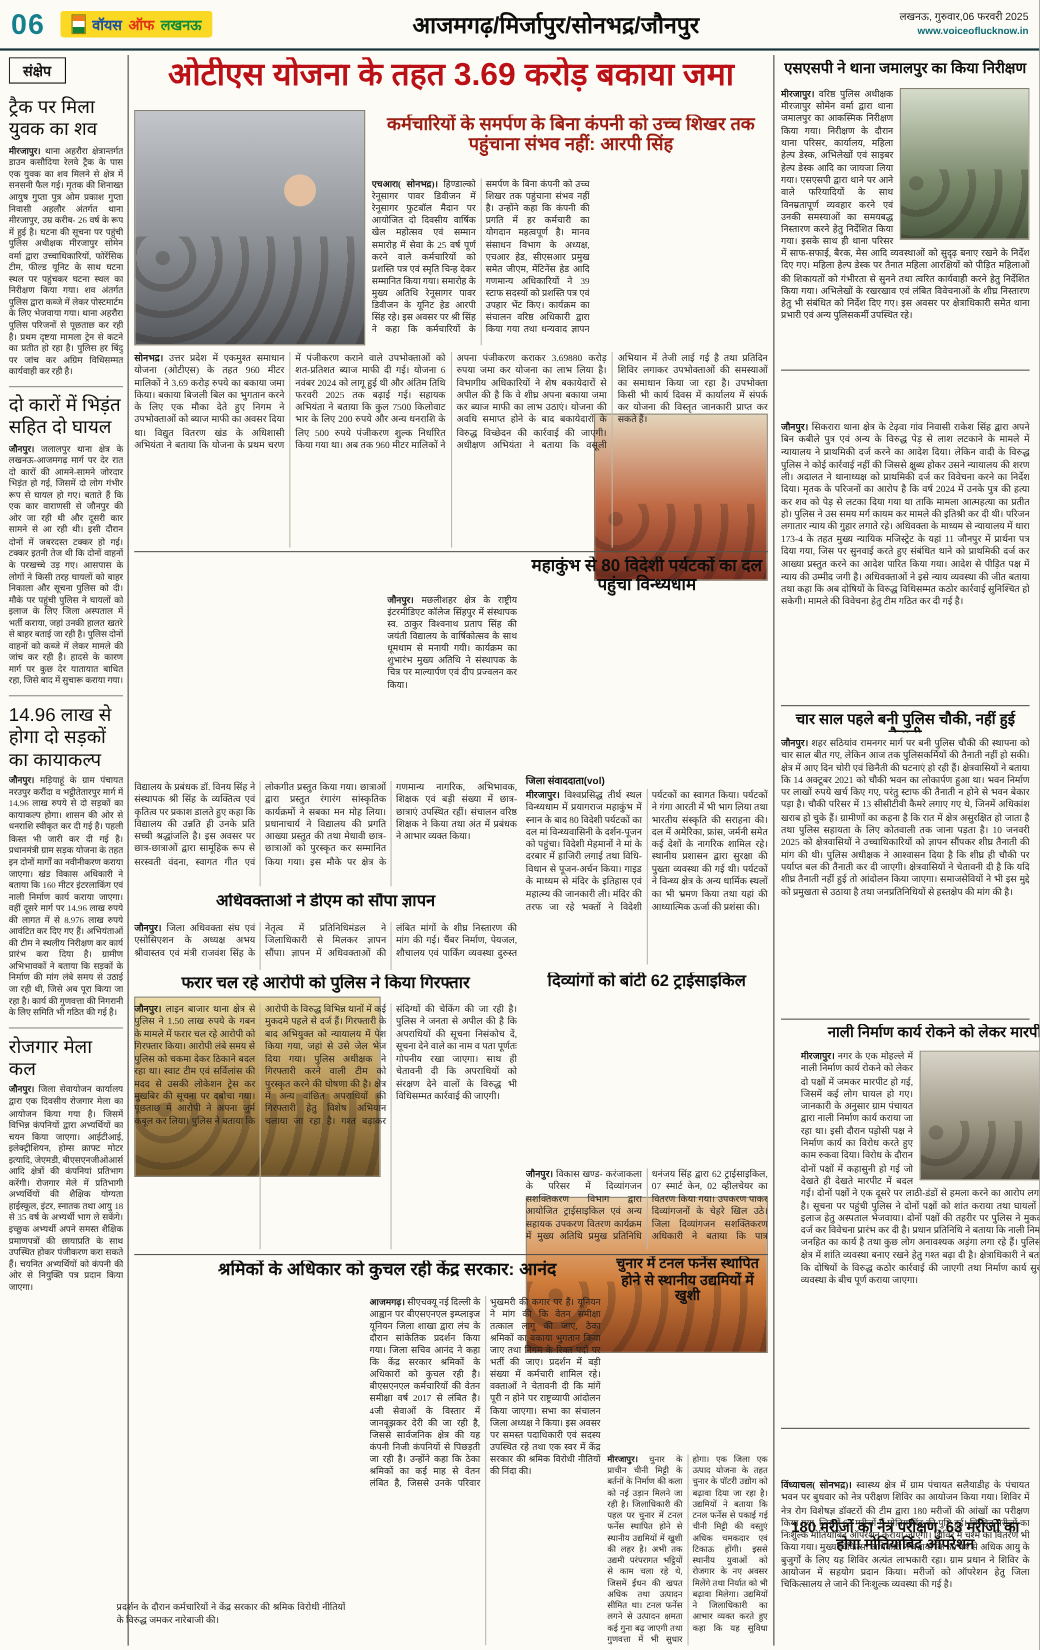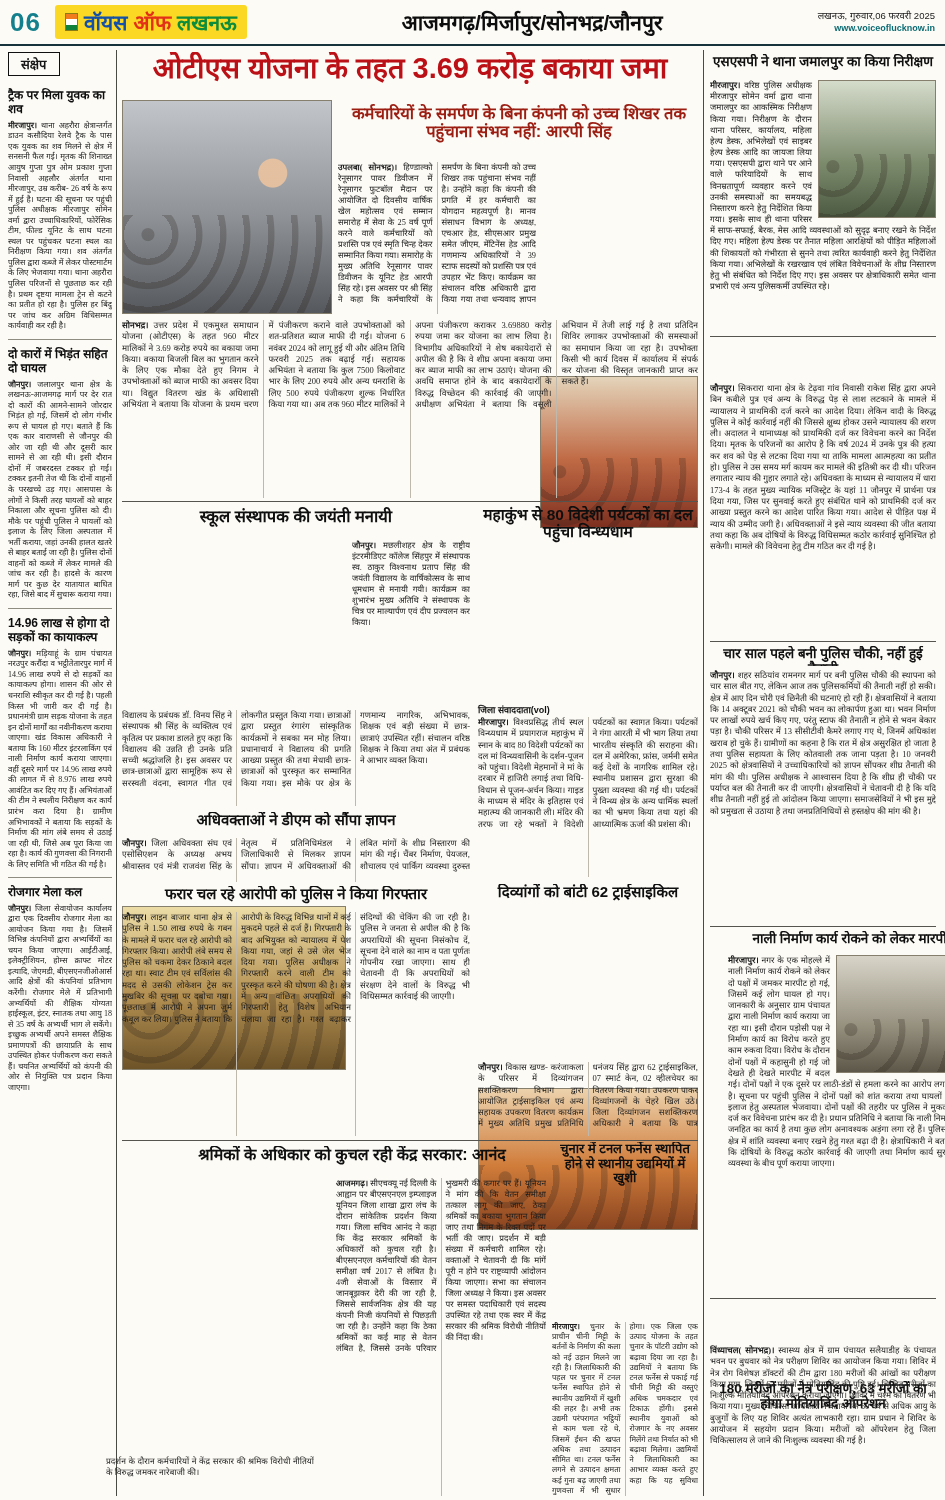--- a/index.html
+++ b/index.html
@@ -14,30 +14,30 @@
   .cols-2{column-count:2;column-gap:9px;column-rule:1px solid #beb9ac}
   .cols-3{column-count:3;column-gap:9px;column-rule:1px solid #beb9ac}
   .cols-4{column-count:4;column-gap:10px;column-rule:1px solid #beb9ac}
   .vrule{background:#4a4a44;width:1px}
   .hrule{background:#55544e;height:1px}
   
   .hdr{left:0;top:0;width:945px;height:46px;border-bottom:2px solid #16323a;display:flex;align-items:center;padding:12px 10px;gap:14px}
   .pageno{font-size:26px;font-weight:bold;color:#15808d;letter-spacing:1px}
   .mast{display:flex;align-items:center;gap:6px;background:#fbd823;padding:3px 10px;border-radius:3px}
   .mast .w1{color:#1550a8}.mast .w2{color:#e33119}.mast .w3{color:#0d8c3c}
-  .mast span{font-weight:bold;font-size:21px}
+  .mast span{font-weight:bold;font-size:13px}
   .flag{width:13px;height:18px;border:1px solid #8a7c12;background:linear-gradient(180deg,#f07c1e 0 33%,#ffffff 33% 66%,#12813b 66% 100%)}
   .regions{flex:1;text-align:center;font-size:21px;font-weight:bold;color:#0d0d0d}
   .hdr-right{text-align:right;line-height:1.4}
   .hdr-date{font-size:9.5px;color:#222}
   .hdr-site{font-size:9px;color:#0c6c74;font-weight:bold}
   
   .sidebar{left:8px;top:52px;width:104px;height:1444px;overflow:hidden}
   .brieflabel{display:inline-block;border:1.5px solid #101010;padding:2px 12px;font-weight:bold;font-size:13px;margin-bottom:6px}
-  .brief-title{font-weight:bold;font-size:12px;line-height:1.2;margin:6px 0 4px;color:#0e0e0e}
+  .brief-title{font-weight:normal;font-size:17px;line-height:1.2;margin:6px 0 4px;color:#0e0e0e}
   .brief-body{font-size:8px;line-height:1.32;text-align:justify;color:#1d1d1d}
   .brief-sep{border-bottom:1px solid #8f8c82;margin:7px 0}
   
   .photo{position:relative;overflow:hidden;border:1px solid #877f6e}
   .photo::after{content:"";position:absolute;left:0;right:0;bottom:0;height:46%;
       background:repeating-radial-gradient(circle at 12% 20%, rgba(38,28,22,.55) 0 6px, transparent 7px 24px);opacity:.45}
   .ph-lead{background:radial-gradient(circle at 72% 34%,rgba(235,195,160,.9) 0 14px,transparent 15px),linear-gradient(180deg,#c2c6ca 0%,#8e9296 55%,#55585c 100%)}
   .ph-speech{background:linear-gradient(180deg,#e4d4ba 0%,#c06a45 55%,#7e3020 100%)}
   .ph-sspi{background:linear-gradient(180deg,#d5dccb 0%,#7d8b6d 60%,#4c5a42 100%)}
   .ph-school{background:linear-gradient(180deg,#ecdca6 0%,#b38f51 55%,#6d5328 100%)}
@@ -99,31 +99,30 @@
         <span>जिला सेवायोजन कार्यालय द्वारा एक दिवसीय रोजगार मेला का आयोजन किया गया है। जिसमें विभिन्न कंपनियों द्वारा अभ्यर्थियों का चयन किया जाएगा। आईटीआई, इलेक्ट्रीशियन, होम्स क्राफ्ट मोटर इत्यादि, जेएमडी, बीएसएनजीओआर्स आदि क्षेत्रों की कंपनियां प्रतिभाग करेंगी। रोजगार मेले में प्रतिभागी अभ्यर्थियों की शैक्षिक योग्यता हाईस्कूल, इंटर, स्नातक तथा आयु 18 से 35 वर्ष के अभ्यर्थी भाग ले सकेंगे। इच्छुक अभ्यर्थी अपने समस्त शैक्षिक प्रमाणपत्रों की छायाप्रति के साथ उपस्थित होकर पंजीकरण करा सकते हैं। चयनित अभ्यर्थियों को कंपनी की ओर से नियुक्ति पत्र प्रदान किया जाएगा।</span></p>
     </div>
   </aside>
 
   <h1 class="abs headline sans" style="left:122px;top:52px;width:576px;height:42px;font-size:29px;color:#bb1016">ओटीएस योजना के तहत 3.69 करोड़ बकाया जमा</h1>
 
   <div class="abs photo ph-lead" style="left:122px;top:100px;width:210px;height:214px"></div>
 
   <h2 class="abs headline sans" style="left:338px;top:104px;width:362px;height:54px;font-size:16.5px;color:#9c1d12">कर्मचारियों के समर्पण के बिना कंपनी को उच्च शिखर तक पहुंचाना संभव नहीं: आरपी सिंह</h2>
 
-  <p class="abs body-text cols-2" style="left:338px;top:162px;width:198px;height:152px;font-size:8.3px"><b class="dl">उपलबा( सोनभद्र)।</b>
+  <p class="abs body-text cols-2" style="left:338px;top:162px;width:198px;height:152px;font-size:8.3px"><b class="dl">एचआरा( सोनभद्र)।</b>
      <span>हिण्डाल्को रेनूसागर पावर डिवीजन में रेनूसागर फुटबॉल मैदान पर आयोजित दो दिवसीय वार्षिक खेल महोत्सव एवं सम्मान समारोह में सेवा के 25 वर्ष पूर्ण करने वाले कर्मचारियों को प्रशस्ति पत्र एवं स्मृति चिन्ह देकर सम्मानित किया गया। समारोह के मुख्य अतिथि रेनूसागर पावर डिवीजन के यूनिट हेड आरपी सिंह रहे। इस अवसर पर श्री सिंह ने कहा कि कर्मचारियों के समर्पण के बिना कंपनी को उच्च शिखर तक पहुंचाना संभव नहीं है। उन्होंने कहा कि कंपनी की प्रगति में हर कर्मचारी का योगदान महत्वपूर्ण है। मानव संसाधन विभाग के अध्यक्ष, एचआर हेड, सीएसआर प्रमुख समेत जीएम, मेंटिनेंस हेड आदि गणमान्य अधिकारियों ने 39 स्टाफ सदस्यों को प्रशस्ति पत्र एवं उपहार भेंट किए। कार्यक्रम का संचालन वरिष्ठ अधिकारी द्वारा किया गया तथा धन्यवाद ज्ञापन प्रबंधन की ओर से किया गया। इस अवसर पर बड़ी संख्या में कर्मचारी एवं उनके परिजन उपस्थित रहे।</span></p>
 
   <div class="abs photo ph-speech" style="left:540px;top:162px;width:158px;height:152px"></div>
 
   <p class="abs body-text cols-4" style="left:122px;top:320px;width:576px;height:178px"><b class="dl">सोनभद्र।</b>
      <span>उत्तर प्रदेश में एकमुश्त समाधान योजना (ओटीएस) के तहत 960 मीटर मालिकों ने 3.69 करोड़ रुपये का बकाया जमा किया। बकाया बिजली बिल का भुगतान करने के लिए एक मौका देते हुए निगम ने उपभोक्ताओं को ब्याज माफी का अवसर दिया था। विद्युत वितरण खंड के अधिशासी अभियंता ने बताया कि योजना के प्रथम चरण में पंजीकरण कराने वाले उपभोक्ताओं को शत-प्रतिशत ब्याज माफी दी गई। योजना 6 नवंबर 2024 को लागू हुई थी और अंतिम तिथि फरवरी 2025 तक बढ़ाई गई। सहायक अभियंता ने बताया कि कुल 7500 किलोवाट भार के लिए 200 रुपये और अन्य धनराशि के लिए 500 रुपये पंजीकरण शुल्क निर्धारित किया गया था। अब तक 960 मीटर मालिकों ने अपना पंजीकरण कराकर 3.69880 करोड़ रुपया जमा कर योजना का लाभ लिया है। विभागीय अधिकारियों ने शेष बकायेदारों से अपील की है कि वे शीघ्र अपना बकाया जमा कर ब्याज माफी का लाभ उठाएं। योजना की अवधि समाप्त होने के बाद बकायेदारों के विरुद्ध विच्छेदन की कार्रवाई की जाएगी। अधीक्षण अभियंता ने बताया कि वसूली अभियान में तेजी लाई गई है तथा प्रतिदिन शिविर लगाकर उपभोक्ताओं की समस्याओं का समाधान किया जा रहा है। उपभोक्ता किसी भी कार्य दिवस में कार्यालय में संपर्क कर योजना की विस्तृत जानकारी प्राप्त कर सकते हैं।</span></p>
 
   <div class="abs hrule" style="left:122px;top:501px;width:576px"></div>
 
-  <h2 class="abs headline sans" style="left:122px;top:507px;width:348px;height:26px;font-size:16.5px">स्कूल संस्थापक की जयंती मनायी</h2>
   <div class="abs photo ph-school" style="left:122px;top:540px;width:224px;height:164px"></div>
   <p class="abs body-text" style="left:352px;top:540px;width:118px;height:164px;font-size:8.3px"><b class="dl">जौनपुर।</b>
      <span>मछलीशहर क्षेत्र के राष्ट्रीय इंटरमीडिएट कॉलेज सिंहपुर में संस्थापक स्व. ठाकुर विश्वनाथ प्रताप सिंह की जयंती विद्यालय के वार्षिकोत्सव के साथ धूमधाम से मनायी गयी। कार्यक्रम का शुभारंभ मुख्य अतिथि ने संस्थापक के चित्र पर माल्यार्पण एवं दीप प्रज्वलन कर किया।</span></p>
   <p class="abs body-text cols-3" style="left:122px;top:710px;width:348px;height:96px"><span>विद्यालय के प्रबंधक डॉ. विनय सिंह ने संस्थापक श्री सिंह के व्यक्तित्व एवं कृतित्व पर प्रकाश डालते हुए कहा कि विद्यालय की उन्नति ही उनके प्रति सच्ची श्रद्धांजलि है। इस अवसर पर छात्र-छात्राओं द्वारा सामूहिक रूप से सरस्वती वंदना, स्वागत गीत एवं लोकगीत प्रस्तुत किया गया। छात्राओं द्वारा प्रस्तुत रंगारंग सांस्कृतिक कार्यक्रमों ने सबका मन मोह लिया। प्रधानाचार्य ने विद्यालय की प्रगति आख्या प्रस्तुत की तथा मेधावी छात्र-छात्राओं को पुरस्कृत कर सम्मानित किया गया। इस मौके पर क्षेत्र के गणमान्य नागरिक, अभिभावक, शिक्षक एवं बड़ी संख्या में छात्र-छात्राएं उपस्थित रहीं। संचालन वरिष्ठ शिक्षक ने किया तथा अंत में प्रबंधक ने आभार व्यक्त किया।</span></p>
 
   <h2 class="abs headline sans" style="left:478px;top:506px;width:220px;height:48px;font-size:15.5px">महाकुंभ से 80 विदेशी पर्यटकों का दल पहुंचा विन्ध्यधाम</h2>
   <div class="abs photo ph-kumbh" style="left:478px;top:558px;width:220px;height:142px"></div>
   <div class="abs caption sans" style="left:478px;top:703px;width:220px;height:12px">जिला संवाददाता(vol)</div>
   <p class="abs body-text cols-2" style="left:478px;top:717px;width:220px;height:160px"><b class="dl">मीरजापुर।</b>
      <span>विश्वप्रसिद्ध तीर्थ स्थल विन्ध्यधाम में प्रयागराज महाकुंभ में स्नान के बाद 80 विदेशी पर्यटकों का दल मां विन्ध्यवासिनी के दर्शन-पूजन को पहुंचा। विदेशी मेहमानों ने मां के दरबार में हाजिरी लगाई तथा विधि-विधान से पूजन-अर्चन किया। गाइड के माध्यम से मंदिर के इतिहास एवं महात्म्य की जानकारी ली। मंदिर की तरफ जा रहे भक्तों ने विदेशी पर्यटकों का स्वागत किया। पर्यटकों ने गंगा आरती में भी भाग लिया तथा भारतीय संस्कृति की सराहना की। दल में अमेरिका, फ्रांस, जर्मनी समेत कई देशों के नागरिक शामिल रहे। स्थानीय प्रशासन द्वारा सुरक्षा की पुख्ता व्यवस्था की गई थी। पर्यटकों ने विन्ध्य क्षेत्र के अन्य धार्मिक स्थलों का भी भ्रमण किया तथा यहां की आध्यात्मिक ऊर्जा की प्रशंसा की।</span></p>

